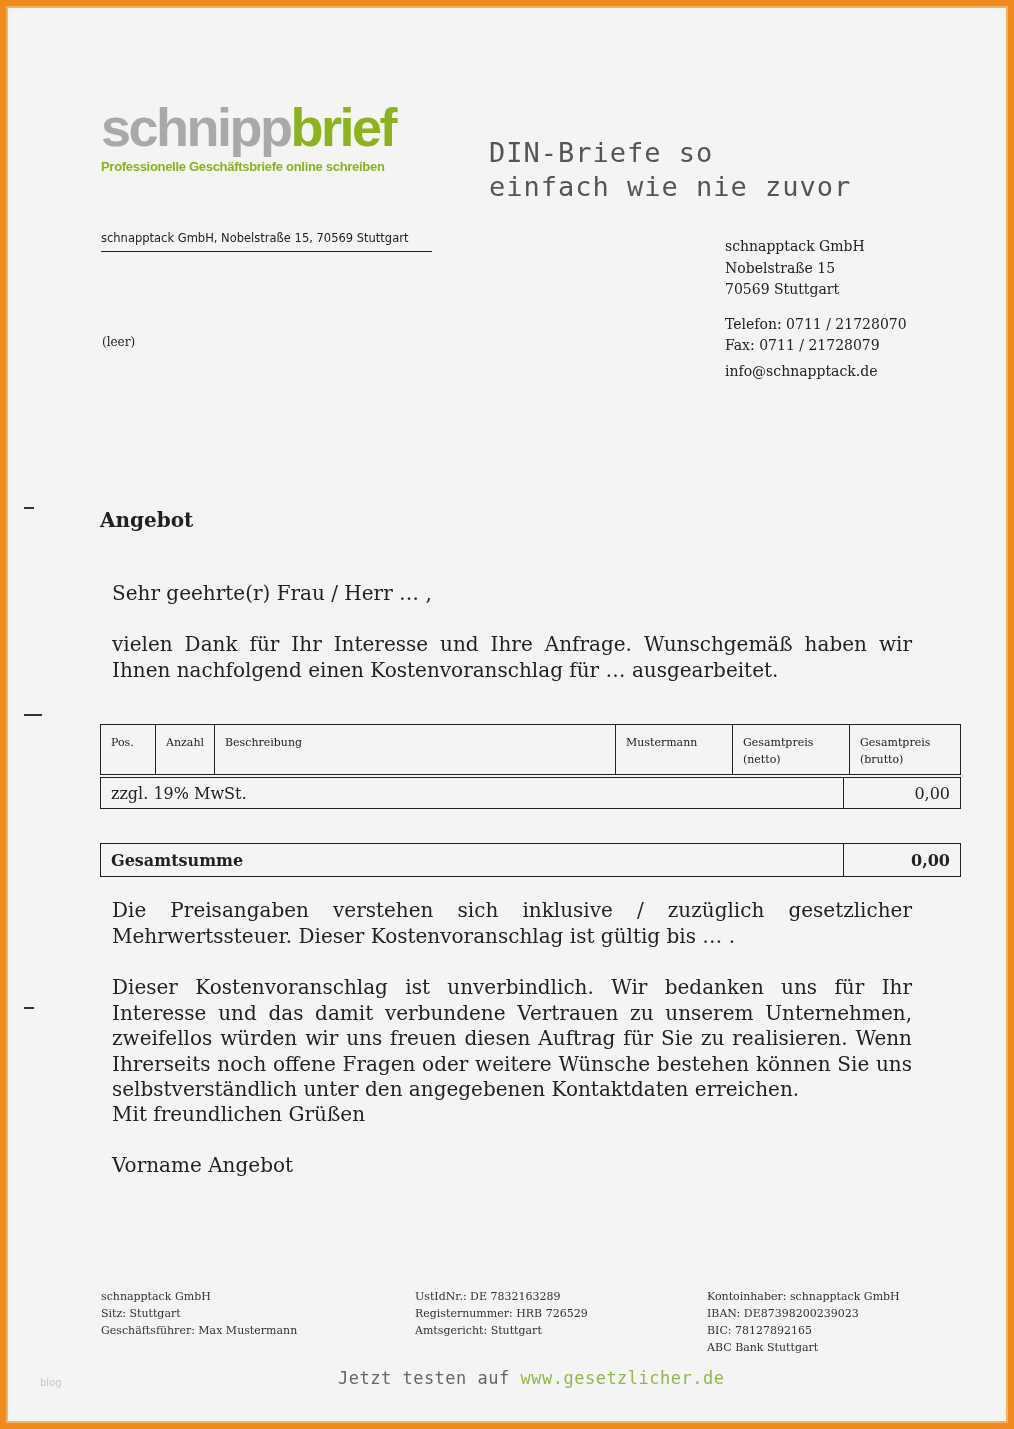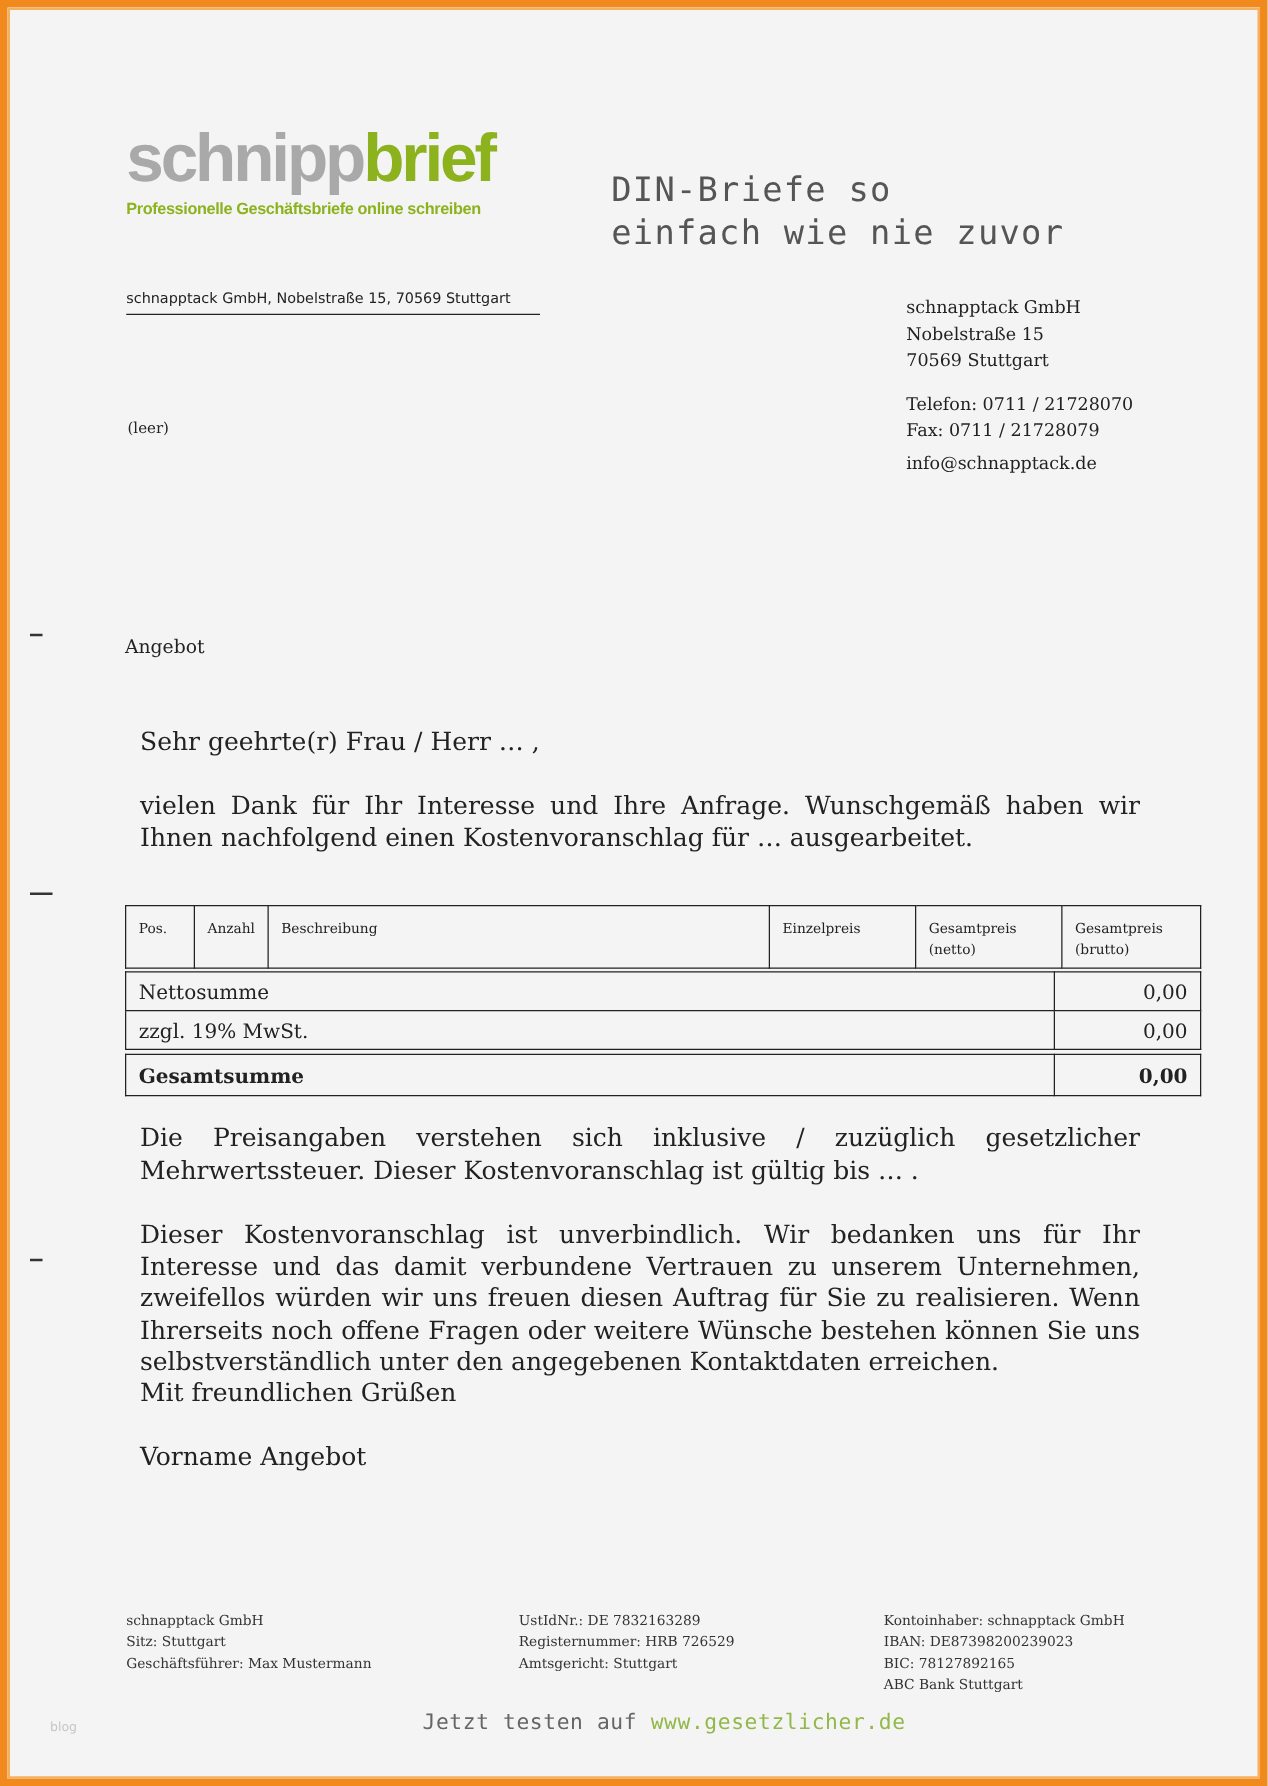--- a/index.html
+++ b/index.html
@@ -10,21 +10,21 @@
   .logo-gray { color: #a9a9a9; }
   .logo-green { color: #8cb21e; }
   .logo-tag { font-family: "Liberation Sans", sans-serif; font-weight: bold; font-size: 13px; color: #8cb21e; margin-top: 2px; letter-spacing: -0.3px; }
   .slogan { position: absolute; left: 489px; top: 108px; font-family: "DejaVu Sans Mono", monospace; font-size: 27px; color: #555; line-height: 34px; letter-spacing: 1px; font-weight: 300; margin-top: 28px; }
   .sender-line { position: absolute; left: 101px; top: 231px; font-family: "DejaVu Sans", sans-serif; font-size: 11.5px; color: #222; padding-bottom: 6px; border-bottom: 1.5px solid #222; width: 331px; white-space: nowrap; }
   .recipient { position: absolute; left: 102px; top: 335px; font-size: 12px; }
   .contact { position: absolute; left: 725px; top: 236px; font-size: 14px; line-height: 21.5px; }
   .contact .gap { height: 13px; }
   .fold { position: absolute; left: 24px; width: 10px; height: 1.5px; background: #333; }
   .fold.long { width: 18px; }
-  .subject { position: absolute; left: 100px; top: 508px; font-weight: normal; font-size: 15px; }
+  .subject { position: absolute; left: 100px; top: 508px; font-weight: bold; font-size: 20px; }
   .body-text { position: absolute; left: 112px; width: 800px; font-size: 20px; line-height: 25.5px; text-align: justify; }
   table.items { position: absolute; left: 100px; top: 724px; width: 861px; border-collapse: collapse; font-size: 11px; }
   table.items td { border: 1.5px solid #222; vertical-align: top; padding: 9px 10px 6px; height: 30px; line-height: 17px; }
   table.sums { position: absolute; left: 100px; width: 861px; border-collapse: collapse; font-size: 16px; }
   table.sums td { border: 1.5px solid #222; padding: 4px 10px; height: 22px; }
   table.sums td.num { text-align: right; width: 96px; }
   .bold { font-weight: bold; }
   .footer-col { position: absolute; top: 1288px; font-size: 11px; line-height: 17px; color: #333; }
   .blog { position: absolute; left: 40px; top: 1377px; font-family: "DejaVu Sans", sans-serif; font-size: 10px; color: #c6c6c6; }
   .cta { position: absolute; left: 338px; top: 1368px; font-family: "DejaVu Sans Mono", monospace; font-size: 17px; color: #666; letter-spacing: 0.5px; }
@@ -68,39 +68,35 @@
 
 <div class="body-text" style="top:581px">Sehr geehrte(r) Frau / Herr … ,</div>
 <div class="body-text" style="top:632px">vielen Dank für Ihr Interesse und Ihre Anfrage. Wunschgemäß haben wir Ihnen nachfolgend einen Kostenvoranschlag für … ausgearbeitet.</div>
 
 <table class="items">
   <tbody>
       <tr>
     <td style="width:34px">Pos.</td>
     <td style="width:34px">Anzahl</td>
     <td style="width:380px">Beschreibung</td>
-    <td style="width:96px">Einzelpreis</td>
+    <td style="width:96px">Mustermann</td>
     <td style="width:96px">
           <div>Gesamtpreis</div>
           <div>(netto)</div>
         </td>
     <td>
           <div>Gesamtpreis</div>
           <div>(brutto)</div>
         </td>
   </tr>
 </tbody>
   </table>
 
 <table class="sums" style="top:777px">
   <tbody>
-      <tr>
-    <td>Nettosumme</td>
-    <td class="num">0,00</td>
-  </tr>
   <tr>
     <td>zzgl. 19% MwSt.</td>
     <td class="num">0,00</td>
   </tr>
 </tbody>
   </table>
 
 <table class="sums" style="top:843px">
   <tbody>
       <tr>

